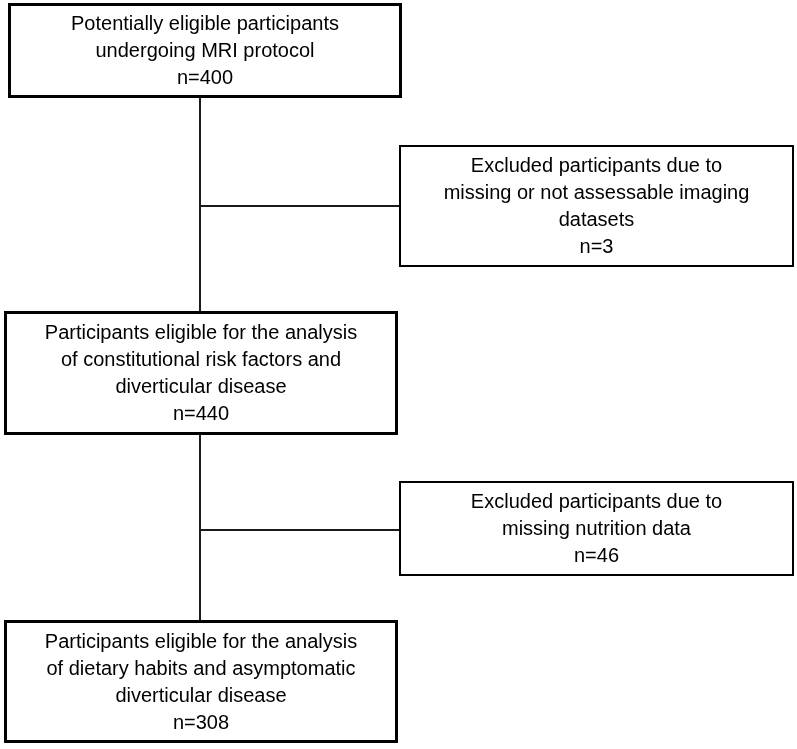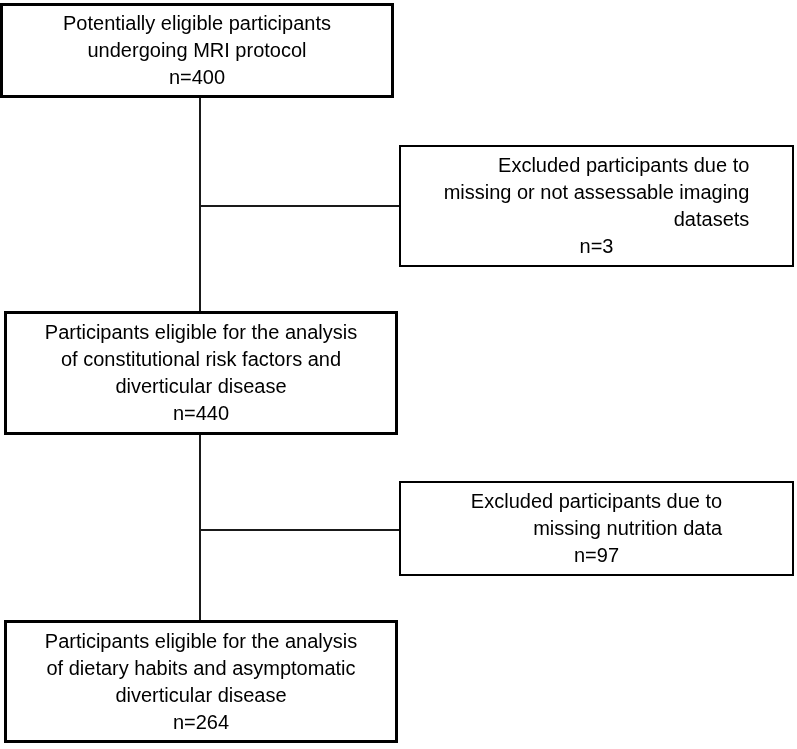--- a/index.html
+++ b/index.html
@@ -23,34 +23,33 @@
     display: flex;
     flex-direction: column;
     justify-content: center;
     align-items: center;
     text-align: center;
     font-size: 20px;
     line-height: 27px;
   }
   .flow-box.right-col {
     border-width: 2px;
-    text-align: right;
   }
   .box-text {
     white-space: pre-line;
   }
   .box-n {
     font-weight: normal;
   }
   .connector {
     position: absolute;
     background: #1a1a1a;
   }
   
-  .pos-box-1 { left: 0;   top: 3px;   width: 394px; height: 95px;  }
+  .pos-box-1 { left: 8px;   top: 3px;   width: 394px; height: 95px;  }
   .pos-box-2 { left: 399px; top: 145px; width: 395px; height: 122px; }
   .pos-box-3 { left: 4px;   top: 311px; width: 394px; height: 124px; }
   .pos-box-4 { left: 399px; top: 481px; width: 395px; height: 95px;  }
   .pos-box-5 { left: 4px;   top: 620px; width: 394px; height: 123px; }
   
   .pos-vline-1 { left: 199px; top: 98px;  width: 2px;   height: 213px; }
   .pos-hline-1 { left: 200px; top: 205px; width: 199px; height: 2px;   }
   .pos-vline-2 { left: 199px; top: 435px; width: 2px;   height: 185px; }
   .pos-hline-2 { left: 200px; top: 529px; width: 199px; height: 2px;   }
 </style>
@@ -80,23 +79,23 @@
   <div class="flow-box pos-box-3">
     <div class="box-text">Participants eligible for the analysis
 of constitutional risk factors and
 diverticular disease</div>
     <div class="box-n">n=440</div>
   </div>
 
   <div class="flow-box right-col pos-box-4">
     <div class="box-text">Excluded participants due to
 missing nutrition data</div>
-    <div class="box-n">n=97</div>
+    <div class="box-n">n=46</div>
   </div>
 
   <div class="flow-box pos-box-5">
     <div class="box-text">Participants eligible for the analysis
 of dietary habits and asymptomatic
 diverticular disease</div>
-    <div class="box-n">n=264</div>
+    <div class="box-n">n=308</div>
   </div>
 
 </div>
 
 </body></html>

